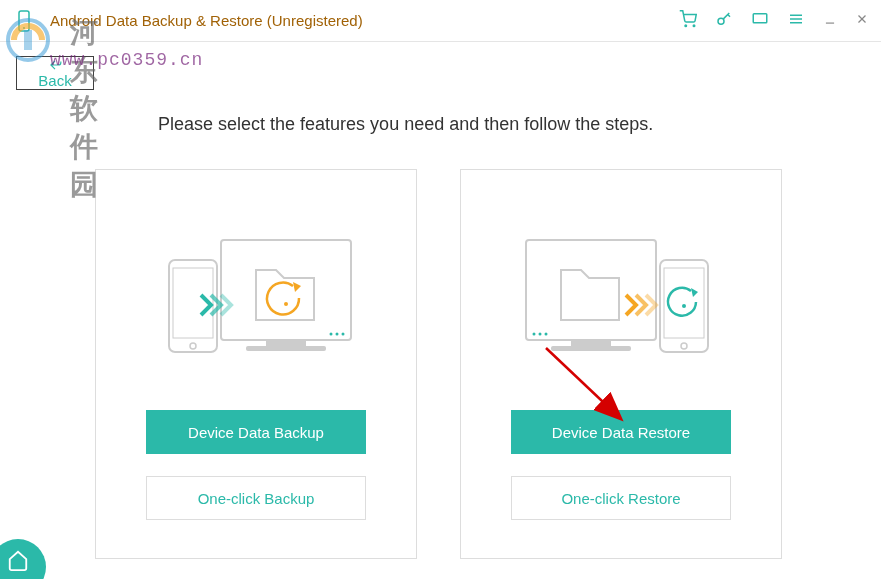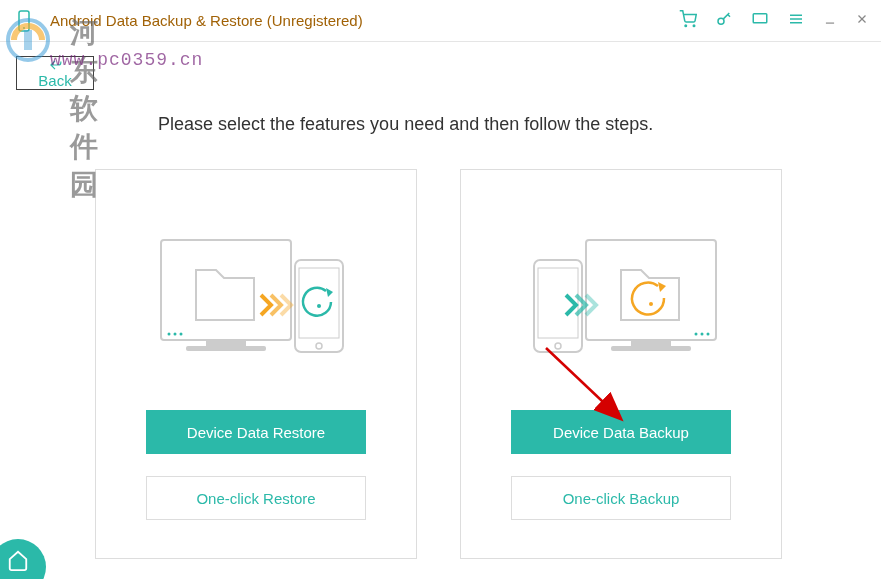--- a/index.html
+++ b/index.html
@@ -220,20 +220,55 @@
 
 <div class="content">
   <div class="instruction">Please select the features you need and then follow the steps.</div>
 
   <div class="cards">
 
     <div class="card">
       <div class="illustration">
         <svg width="210" height="180" viewBox="0 0 210 180">
 
+          <rect x="70" y="30" width="130" height="100" rx="3" fill="none" stroke="#ccc" stroke-width="2"></rect>
+          <rect x="115" y="130" width="40" height="6" fill="#ccc"></rect>
+          <rect x="95" y="136" width="80" height="5" rx="2" fill="#ccc"></rect>
+
+          <path d="M105 60 h20 l8 8 h30 v42 h-58 z" fill="none" stroke="#ccc" stroke-width="2"></path>
+
+          <path d="M 148 88 a 16 16 0 1 1 -6 -12" fill="none" stroke="#f5a623" stroke-width="2.5"></path>
+          <polygon points="142,72 150,76 144,82" fill="#f5a623"></polygon>
+          <circle cx="135" cy="94" r="2" fill="#f5a623"></circle>
+
+          <circle cx="180" cy="124" r="1.5" fill="#2bb9a9"></circle>
+          <circle cx="186" cy="124" r="1.5" fill="#2bb9a9"></circle>
+          <circle cx="192" cy="124" r="1.5" fill="#2bb9a9"></circle>
+
+          <rect x="18" y="50" width="48" height="92" rx="6" fill="#fff" stroke="#ccc" stroke-width="2"></rect>
+          <rect x="22" y="58" width="40" height="70" fill="none" stroke="#ccc" stroke-width="1"></rect>
+          <circle cx="42" cy="136" r="3" fill="none" stroke="#ccc" stroke-width="1.5"></circle>
+
+          <path d="M 50 85 l 10 10 l -10 10" fill="none" stroke="#2bb9a9" stroke-width="4"></path>
+          <path d="M 60 85 l 10 10 l -10 10" fill="none" stroke="#2bb9a9" stroke-width="4" opacity="0.7"></path>
+          <path d="M 70 85 l 10 10 l -10 10" fill="none" stroke="#2bb9a9" stroke-width="4" opacity="0.4"></path>
+        </svg>
+      </div>
+      <button class="btn-primary">
+        <span>Device Data Backup</span>
+      </button>
+      <button class="btn-secondary">
+        <span>One-click Backup</span>
+      </button>
+    </div>
+
+    <div class="card">
+      <div class="illustration">
+        <svg width="210" height="180" viewBox="0 0 210 180">
+
           <rect x="10" y="30" width="130" height="100" rx="3" fill="none" stroke="#ccc" stroke-width="2"></rect>
           <rect x="55" y="130" width="40" height="6" fill="#ccc"></rect>
           <rect x="35" y="136" width="80" height="5" rx="2" fill="#ccc"></rect>
 
           <path d="M45 60 h20 l8 8 h30 v42 h-58 z" fill="none" stroke="#ccc" stroke-width="2"></path>
 
           <circle cx="18" cy="124" r="1.5" fill="#2bb9a9"></circle>
           <circle cx="24" cy="124" r="1.5" fill="#2bb9a9"></circle>
           <circle cx="30" cy="124" r="1.5" fill="#2bb9a9"></circle>
 
@@ -251,55 +286,20 @@
         </svg>
       </div>
       <button class="btn-primary">
         <span>Device Data Restore</span>
       </button>
       <button class="btn-secondary">
         <span>One-click Restore</span>
       </button>
     </div>
 
-    <div class="card">
-      <div class="illustration">
-        <svg width="210" height="180" viewBox="0 0 210 180">
-
-          <rect x="70" y="30" width="130" height="100" rx="3" fill="none" stroke="#ccc" stroke-width="2"></rect>
-          <rect x="115" y="130" width="40" height="6" fill="#ccc"></rect>
-          <rect x="95" y="136" width="80" height="5" rx="2" fill="#ccc"></rect>
-
-          <path d="M105 60 h20 l8 8 h30 v42 h-58 z" fill="none" stroke="#ccc" stroke-width="2"></path>
-
-          <path d="M 148 88 a 16 16 0 1 1 -6 -12" fill="none" stroke="#f5a623" stroke-width="2.5"></path>
-          <polygon points="142,72 150,76 144,82" fill="#f5a623"></polygon>
-          <circle cx="135" cy="94" r="2" fill="#f5a623"></circle>
-
-          <circle cx="180" cy="124" r="1.5" fill="#2bb9a9"></circle>
-          <circle cx="186" cy="124" r="1.5" fill="#2bb9a9"></circle>
-          <circle cx="192" cy="124" r="1.5" fill="#2bb9a9"></circle>
-
-          <rect x="18" y="50" width="48" height="92" rx="6" fill="#fff" stroke="#ccc" stroke-width="2"></rect>
-          <rect x="22" y="58" width="40" height="70" fill="none" stroke="#ccc" stroke-width="1"></rect>
-          <circle cx="42" cy="136" r="3" fill="none" stroke="#ccc" stroke-width="1.5"></circle>
-
-          <path d="M 50 85 l 10 10 l -10 10" fill="none" stroke="#2bb9a9" stroke-width="4"></path>
-          <path d="M 60 85 l 10 10 l -10 10" fill="none" stroke="#2bb9a9" stroke-width="4" opacity="0.7"></path>
-          <path d="M 70 85 l 10 10 l -10 10" fill="none" stroke="#2bb9a9" stroke-width="4" opacity="0.4"></path>
-        </svg>
-      </div>
-      <button class="btn-primary">
-        <span>Device Data Backup</span>
-      </button>
-      <button class="btn-secondary">
-        <span>One-click Backup</span>
-      </button>
-    </div>
-
   </div>
 </div>
 
 <div class="watermark">
   <span class="watermark-logo">
     <svg width="48" height="48" viewBox="0 0 48 48">
       <circle cx="24" cy="24" r="20" fill="none" stroke="#3a9bd6" stroke-width="4" opacity="0.6"></circle>
       <path d="M 10 24 a 14 14 0 0 1 28 0" fill="none" stroke="#f5a623" stroke-width="6" opacity="0.7"></path>
       <rect x="20" y="14" width="8" height="20" fill="#3a9bd6" opacity="0.5"></rect>
     </svg>

